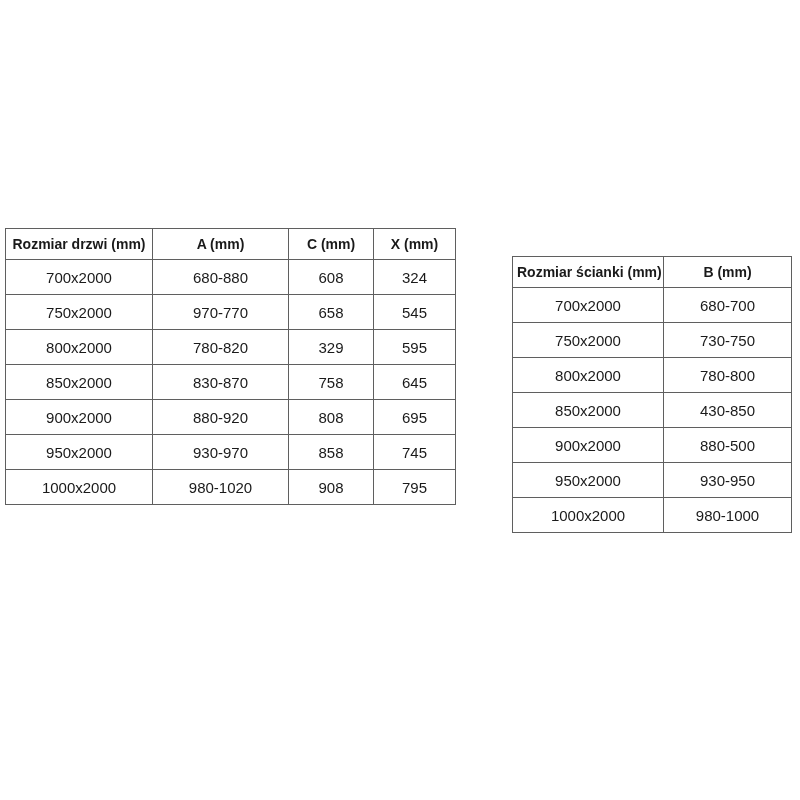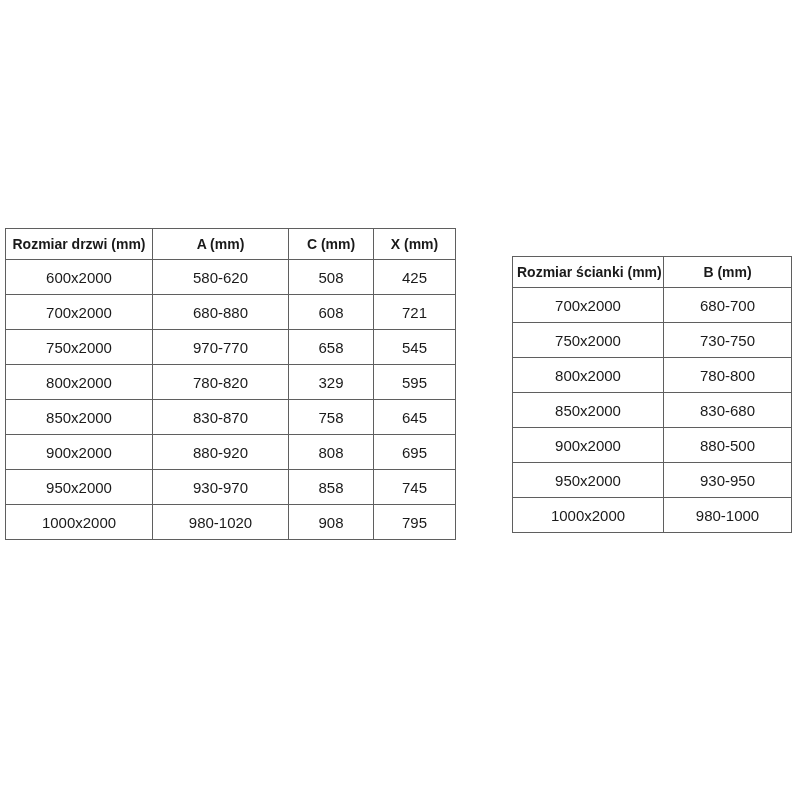--- a/index.html
+++ b/index.html
@@ -57,30 +57,24 @@
     <thead>
       <tr>
         <th>Rozmiar drzwi (mm)</th>
         <th>A (mm)</th>
         <th>C (mm)</th>
         <th>X (mm)</th>
       </tr>
     </thead>
     <tbody>
       <tr>
-        <td>600x2000</td>
-        <td>580-620</td>
-        <td>508</td>
-        <td>425</td>
-      </tr>
-      <tr>
         <td>700x2000</td>
         <td>680-880</td>
         <td>608</td>
-        <td>721</td>
+        <td>324</td>
       </tr>
       <tr>
         <td>750x2000</td>
         <td>970-770</td>
         <td>658</td>
         <td>545</td>
       </tr>
       <tr>
         <td>800x2000</td>
         <td>780-820</td>
@@ -133,21 +127,21 @@
       <tr>
         <td>750x2000</td>
         <td>730-750</td>
       </tr>
       <tr>
         <td>800x2000</td>
         <td>780-800</td>
       </tr>
       <tr>
         <td>850x2000</td>
-        <td>830-680</td>
+        <td>430-850</td>
       </tr>
       <tr>
         <td>900x2000</td>
         <td>880-500</td>
       </tr>
       <tr>
         <td>950x2000</td>
         <td>930-950</td>
       </tr>
       <tr>

